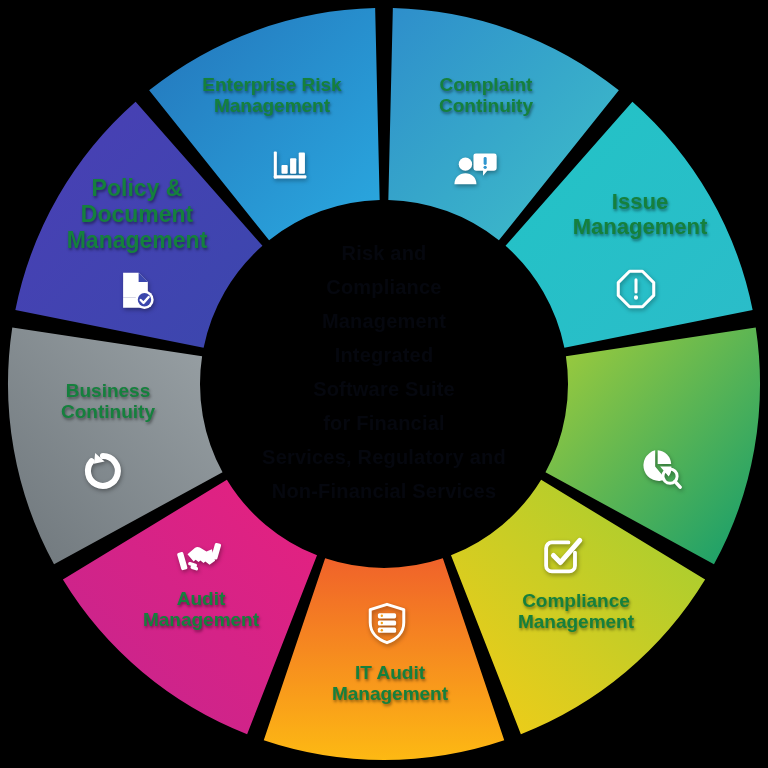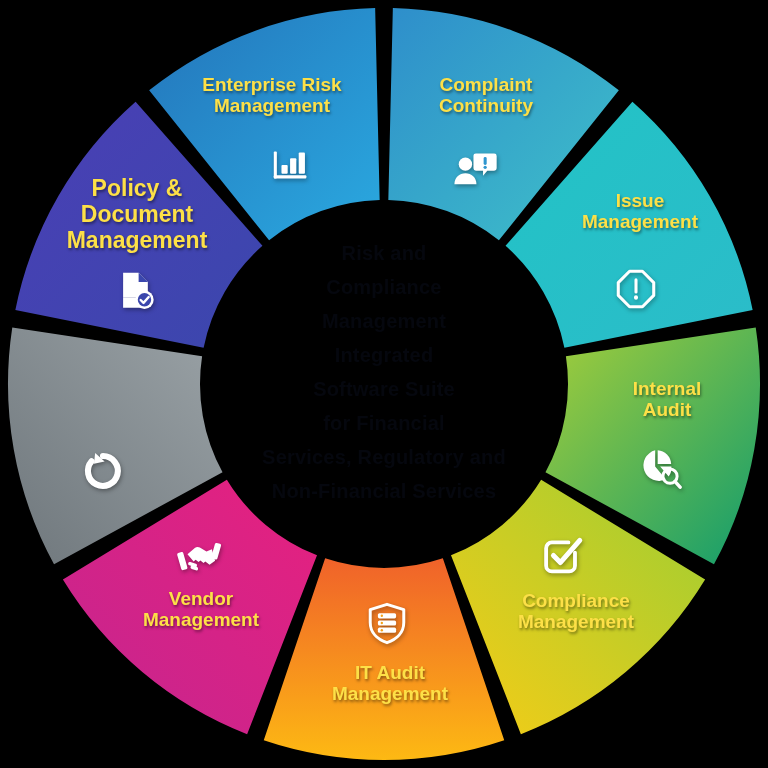--- a/index.html
+++ b/index.html
@@ -2,21 +2,21 @@
 <html><head>
 <meta charset="utf-8">
 <style>
   html,body{margin:0;padding:0;background:#000;}
   body{width:768px;height:768px;overflow:hidden;
        font-family:"Liberation Sans","DejaVu Sans",sans-serif;}
   #stage{position:relative;width:768px;height:768px;background:#000;}
   #wheel{position:absolute;left:0;top:0;}
   .seg-label{
     position:absolute;
-    color:#fde047;
+    color:#15803d;
     font-weight:bold;
     text-align:center;
     line-height:1.12;
     text-shadow:1px 2px 3px rgba(0,0,0,.45);
     pointer-events:none;
     white-space:pre-line;
   }
   .ico{
     position:absolute;
     width:46px;height:46px;
@@ -102,35 +102,35 @@
              L 379.6650032706156 200.0510728398879 A 184 184 0 0 0 269.080708961832 240.3004643456186 Z" fill="url(#g-enterprise-risk-management)"></path>
       </g>
   </svg>
 
   <div class="seg-label" style="left:176px;top:74px;width:192px;font-size:19px;">Enterprise Risk
 Management</div>
 
   <div class="seg-label" style="left:398px;top:74px;width:176px;font-size:19px;">Complaint
 Continuity</div>
 
-  <div class="seg-label" style="left:562px;top:190px;width:156px;font-size:19px;">Issue
-Management</div>
-
-  <div class="seg-label" style="left:592px;top:378px;width:150px;font-size:19px;">Internal
-Audit</div>
+  <div class="seg-label" style="left:562px;top:190px;width:156px;font-size:22px;">Issue
+Management</div>
+
 
   <div class="seg-label" style="left:496px;top:590px;width:160px;font-size:19px;">Compliance
 Management</div>
 
   <div class="seg-label" style="left:300px;top:662px;width:180px;font-size:19px;">IT Audit
 Management</div>
 
-  <div class="seg-label" style="left:108px;top:588px;width:186px;font-size:19px;">Vendor
-Management</div>
-
+  <div class="seg-label" style="left:108px;top:588px;width:186px;font-size:19px;">Audit
+Management</div>
+
+  <div class="seg-label" style="left:28px;top:380px;width:160px;font-size:19px;">Business
+Continuity</div>
 
   <div class="seg-label" style="left:48px;top:176px;width:178px;font-size:23px;">Policy &amp;
 Document
 Management</div>
 
   <svg class="ico" style="left:269px;top:142px;" viewBox="0 0 48 48" fill="#fff">
     <rect x="5" y="10" width="3.2" height="28" rx="1"></rect>
     <rect x="5" y="34.8" width="34" height="3.2" rx="1"></rect>
     <rect x="13" y="24" width="6.5" height="9" rx="1"></rect>
     <rect x="22" y="17" width="6.5" height="16" rx="1"></rect>

